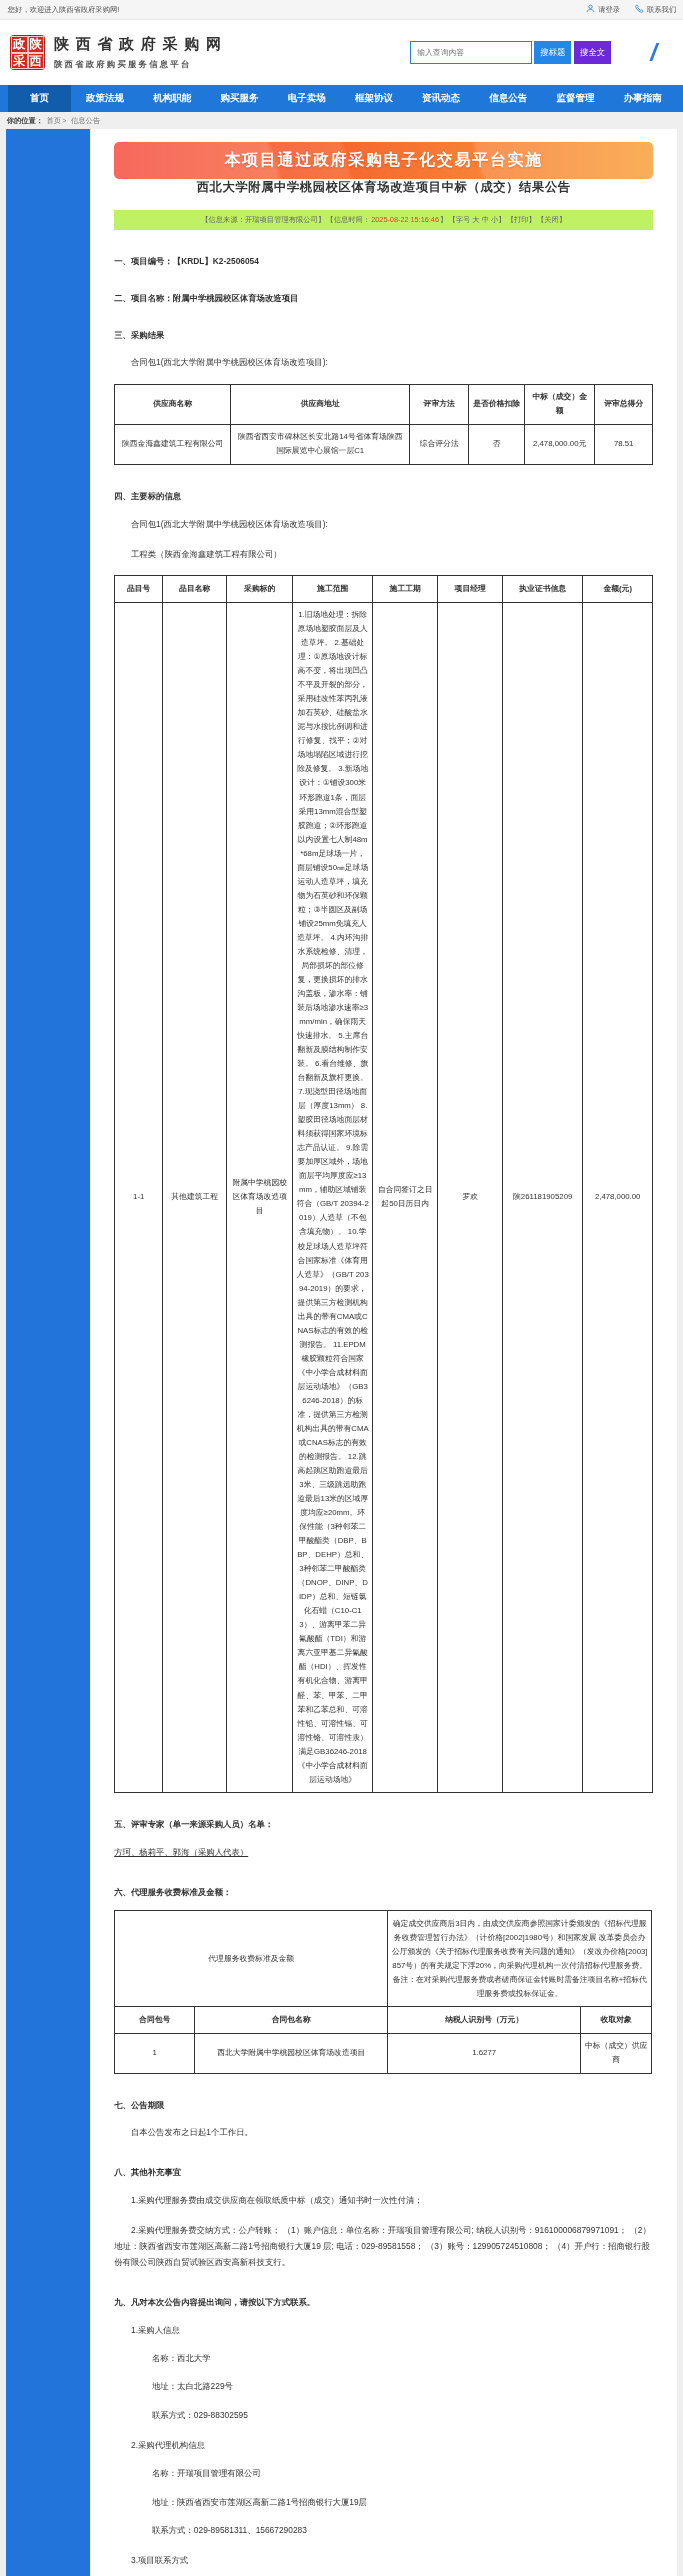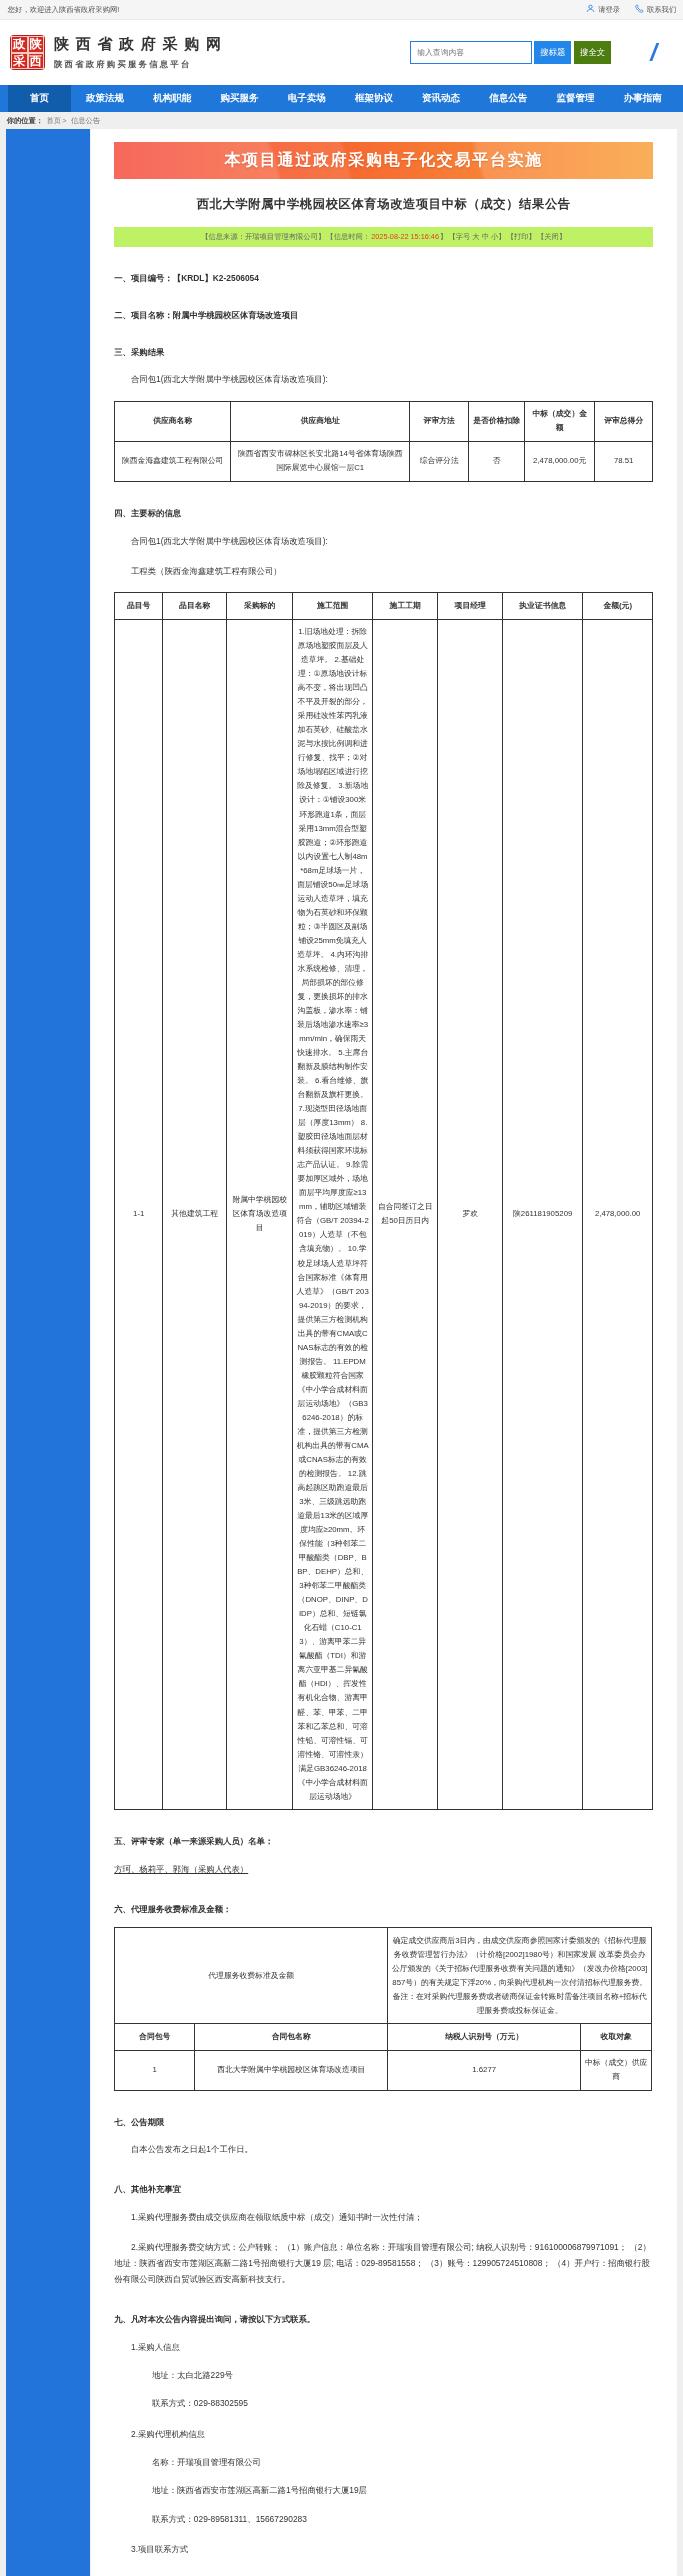--- a/index.html
+++ b/index.html
@@ -19,48 +19,48 @@
   .logo { width: 35px; height: 35px; background: #d5281e; border-radius: 3.4px; color: #fff;
     display: grid; grid-template-columns: 1fr 1fr; grid-template-rows: 1fr 1fr; font-weight: bold;
     font-size: 12.3px; line-height: 1; border: 1.1px solid #b21e15; }
   .logo span { display: flex; align-items: center; justify-content: center; border: 0.6px solid rgba(255,255,255,.75); }
   .site-titles { margin-left: 9px; }
   .site-title { font-size: 15px; font-weight: bold; letter-spacing: 6.7px; color: #333; }
   .site-subtitle { font-size: 8.4px; letter-spacing: 2.2px; color: #555; margin-top: 4.5px; font-weight: bold; }
   .search-wrap { margin-left: auto; display: flex; align-items: center; gap: 2.8px; }
   .search-input { width: 122px; height: 23.5px; border: 1.1px solid #2b7be0; padding: 0 6.7px; font-size: 7.8px; outline: none; color: #333; }
   .btn-search1 { width: 37px; height: 23.5px; background: #2287e8; border: none; color: #fff; font-size: 8.4px; cursor: pointer; }
-  .btn-search2 { width: 37px; height: 23.5px; background: #4d7c0f; border: none; color: #fff; font-size: 8.4px; cursor: pointer; }
+  .btn-search2 { width: 37px; height: 23.5px; background: #6d28d9; border: none; color: #fff; font-size: 8.4px; cursor: pointer; }
   .deco-slash { font-size: 24.6px; font-style: italic; font-weight: bold; color: #2b7be0; margin-left: 39px; margin-right: 17px; }
   
   .mainnav { height: 27px; background: #1f78d9; display: flex; align-items: stretch; padding: 0 7.8px; }
   .nav-item { color: #fff; font-size: 9.5px; font-weight: bold; display: flex; align-items: center;
     padding: 0 14.5px; cursor: pointer; white-space: nowrap; }
   .nav-item.active { background: #115cab; padding: 0 22.3px; }
   .nav-spacer { flex: 1; }
   
   .breadcrumb { height: 17px; display: flex; align-items: center; padding: 0 6.7px; font-size: 7.3px; color: #666; }
   .breadcrumb .bc-label { color: #444; font-weight: bold; }
   .breadcrumb a { color: #777; text-decoration: none; cursor: pointer; margin-left: 3.4px; }
   .bc-sep { margin: 0 1.1px; color: #777; }
   
   .layout { display: flex; align-items: stretch; padding: 0 7.3px 14.5px 5.6px; }
   .side-strip { width: 84px; background: #2273da; flex: none; }
   .card { flex: 1; background: #fff; margin-left: 1.1px; padding: 13.4px 23.5px 20px 23.5px; }
   
-  .banner { height: 37px; border-radius: 0; display: flex; align-items: center; justify-content: center;
+  .banner { height: 37px; border-radius: 5px; display: flex; align-items: center; justify-content: center;
     color: #fff; font-size: 16px; font-weight: bold; letter-spacing: 1.7px;
     background:
       radial-gradient(circle at 6% 160%, rgba(255,255,255,.14) 0 26%, transparent 27%),
       radial-gradient(circle at 9% 180%, rgba(255,255,255,.10) 0 38%, transparent 39%),
       radial-gradient(circle at 96% -60%, rgba(255,255,255,.14) 0 30%, transparent 31%),
       linear-gradient(90deg, #f43b2b 0%, #f66a30 45%, #f9a13e 100%);
     text-shadow: 0 1.1px 1.7px rgba(140,30,0,.25); transform: skewX(0deg); }
   
-  .article-title { text-align: center; font-size: 12.3px; font-weight: bold; color: #333; margin-top: 17px; letter-spacing: 0.6px; }
+  .article-title { text-align: center; font-size: 12.3px; font-weight: bold; color: #333; margin-top: 0; letter-spacing: 0.6px; }
   .meta-bar { margin-top: 13.4px; background: #bef264; height: 20px; display: flex; align-items: center; justify-content: center;
     font-size: 7.3px; color: #666; gap: 1.1px; flex-wrap: wrap; }
   .meta-bar .time-red { color: #e53c20; }
   .sec-heading { font-size: 8.4px; font-weight: bold; color: #333; margin-top: 26px; }
   .sec-para { font-size: 8.4px; color: #333; margin-top: 14.5px; text-indent: 2em; line-height: 1.9; }
   .sec-para.no-indent { text-indent: 0; text-decoration: underline; }
   
   table.gtable { border-collapse: collapse; width: 538px; margin-top: 12.3px; table-layout: fixed; }
   table.gtable th, table.gtable td { border: 0.6px solid #333; font-size: 7.8px; color: #333;
     text-align: center; vertical-align: middle; padding: 5.6px 3.4px; line-height: 1.8; word-break: break-all; }
@@ -273,20 +273,21 @@
     <div class="sec-heading">七、公告期限</div>
     <div class="sec-para">自本公告发布之日起1个工作日。</div>
 
     <div class="sec-heading">八、其他补充事宜</div>
     <div class="sec-para">1.采购代理服务费由成交供应商在领取纸质中标（成交）通知书时一次性付清；</div>
     <div class="sec-para">2.采购代理服务费交纳方式：公户转账； （1）账户信息：单位名称：开瑞项目管理有限公司; 纳税人识别号：916100006879971091； （2）地址：陕西省西安市莲湖区高新二路1号招商银行大厦19 层; 电话：029-89581558； （3）账号：129905724510808； （4）开户行：招商银行股份有限公司陕西自贸试验区西安高新科技支行。</div>
 
     <div class="sec-heading">九、凡对本次公告内容提出询问，请按以下方式联系。</div>
 
     <div class="contact-title">1.采购人信息</div>
+    <div class="contact-line">名称：西北大学</div>
     <div class="contact-line">地址：太白北路229号</div>
     <div class="contact-line">联系方式：029-88302595</div>
 
     <div class="contact-title">2.采购代理机构信息</div>
     <div class="contact-line">名称：开瑞项目管理有限公司</div>
     <div class="contact-line">地址：陕西省西安市莲湖区高新二路1号招商银行大厦19层</div>
     <div class="contact-line">联系方式：029-89581311、15667290283</div>
 
     <div class="contact-title">3.项目联系方式</div>
 

